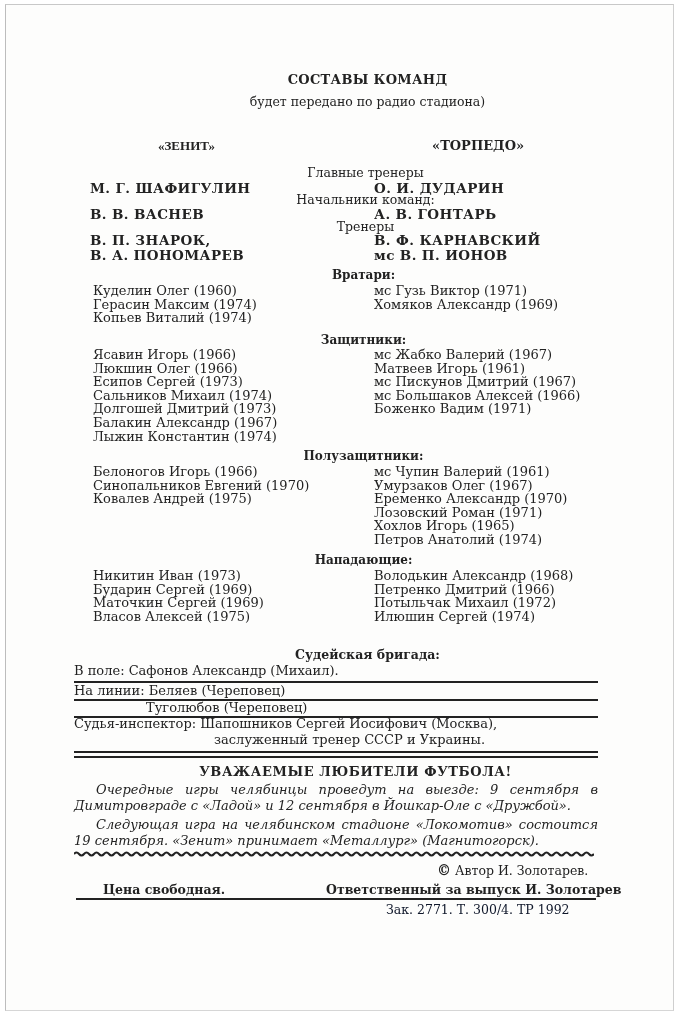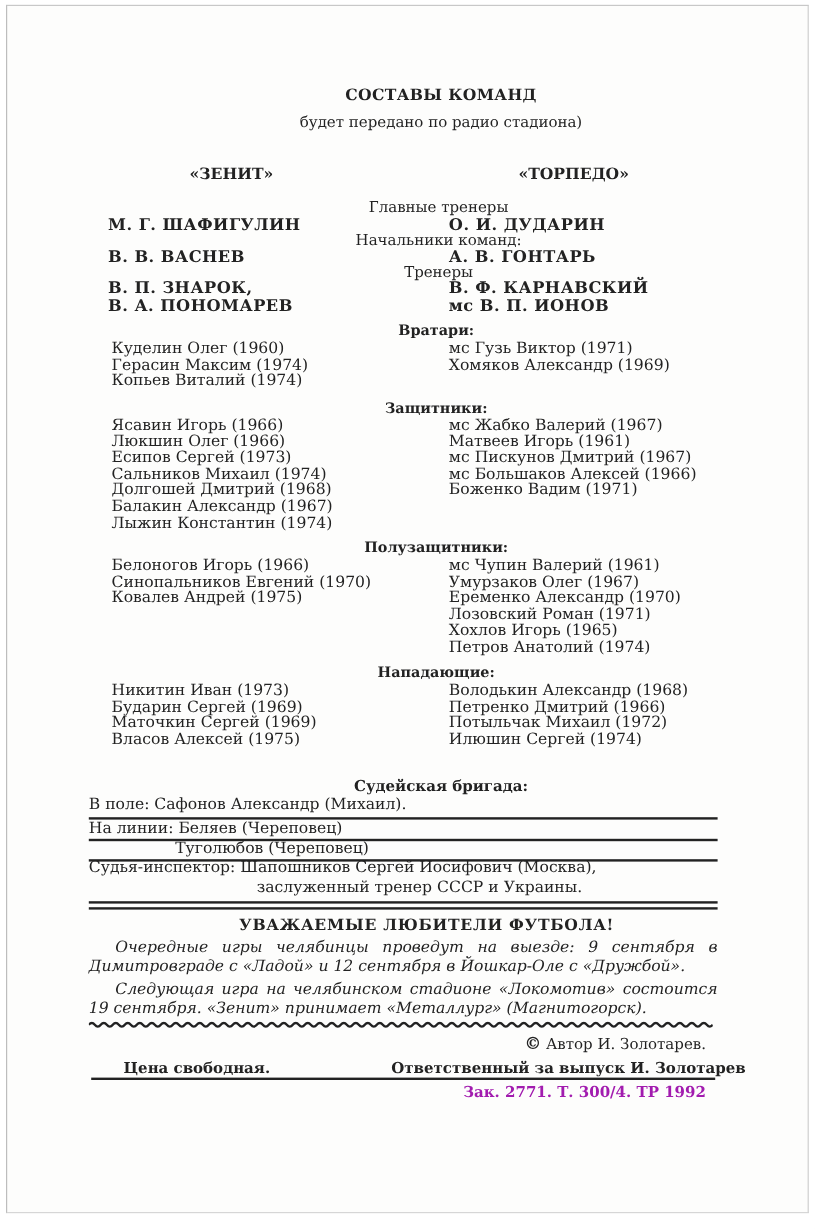--- a/index.html
+++ b/index.html
@@ -35,21 +35,21 @@
 </head>
 <body>
 
 <div class="sheet"></div>
 
 <div class="abs center title">СОСТАВЫ КОМАНД</div>
 <div class="abs center subtitle">
   <div>будет передано по радио стадиона)</div>
 </div>
 
-<div class="abs team" style="left:158px;">«ЗЕНИТ»</div>
+<div class="abs team" style="left:158px;font-family:Liberation Serif, serif;">«ЗЕНИТ»</div>
 <div class="abs team" style="left:432px;">«ТОРПЕДО»</div>
 
 <div class="abs role" style="top:165px;">Главные тренеры</div>
 <div class="abs bigname" style="left:90px; top:181px;">М. Г. ШАФИГУЛИН</div>
 <div class="abs bigname" style="left:374px; top:181px;">О. И. ДУДАРИН</div>
 
 <div class="abs role" style="top:192px;">Начальники команд:</div>
 <div class="abs bigname" style="left:90px; top:207px;">В. В. ВАСНЕВ</div>
 <div class="abs bigname" style="left:374px; top:207px;">А. В. ГОНТАРЬ</div>
 
@@ -73,21 +73,21 @@
   <div>мс Гузь Виктор (1971)</div>
   <div>Хомяков Александр (1969)</div>
 </div>
 
 <div class="abs poshead" style="top:333px;">Защитники:</div>
 <div class="abs plist" style="left:93px; top:348px;">
   <div>Ясавин Игорь (1966)</div>
   <div>Люкшин Олег (1966)</div>
   <div>Есипов Сергей (1973)</div>
   <div>Сальников Михаил (1974)</div>
-  <div>Долгошей Дмитрий (1968)</div>
+  <div>Долгошей Дмитрий (1973)</div>
   <div>Балакин Александр (1967)</div>
   <div>Лыжин Константин (1974)</div>
 </div>
 <div class="abs plist" style="left:374px; top:348px;">
   <div>мс Жабко Валерий (1967)</div>
   <div>Матвеев Игорь (1961)</div>
   <div>мс Пискунов Дмитрий (1967)</div>
   <div>мс Большаков Алексей (1966)</div>
   <div>Боженко Вадим (1971)</div>
 </div>
@@ -139,13 +139,13 @@
   <path d="M0 3 Q2.5 0 5 3 T10 3 T15 3 T20 3 T25 3 T30 3 T35 3 T40 3 T45 3 T50 3 T55 3 T60 3 T65 3 T70 3 T75 3 T80 3 T85 3 T90 3 T95 3 T100 3 T105 3 T110 3 T115 3 T120 3 T125 3 T130 3 T135 3 T140 3 T145 3 T150 3 T155 3 T160 3 T165 3 T170 3 T175 3 T180 3 T185 3 T190 3 T195 3 T200 3 T205 3 T210 3 T215 3 T220 3 T225 3 T230 3 T235 3 T240 3 T245 3 T250 3 T255 3 T260 3 T265 3 T270 3 T275 3 T280 3 T285 3 T290 3 T295 3 T300 3 T305 3 T310 3 T315 3 T320 3 T325 3 T330 3 T335 3 T340 3 T345 3 T350 3 T355 3 T360 3 T365 3 T370 3 T375 3 T380 3 T385 3 T390 3 T395 3 T400 3 T405 3 T410 3 T415 3 T420 3 T425 3 T430 3 T435 3 T440 3 T445 3 T450 3 T455 3 T460 3 T465 3 T470 3 T475 3 T480 3 T485 3 T490 3 T495 3 T500 3 T505 3 T510 3 T515 3 T520 3" fill="none" stroke="#222" stroke-width="2"></path>
 </svg>
 
 <div class="abs small" style="left:437px; top:862px;">
   <span class="bold" style="font-size:14px;">©</span>
   <span>Автор И. Золотарев.</span>
 </div>
 <div class="abs small bold" style="left:103px; top:882px;">Цена свободная.</div>
 <div class="abs small bold" style="left:326px; top:882px;">Ответственный за выпуск И. Золотарев</div>
 <div class="rule" style="top:898px; left:76px; width:520px;"></div>
-<div class="abs small" style="left:386px; top:902px; color:#a21caf;font-weight:bold;">Зак. 2771. Т. 300/4. ТР 1992</div>
+<div class="abs small" style="left:386px; top:902px; color:#0f172a;">Зак. 2771. Т. 300/4. ТР 1992</div>
 
 </body></html>

